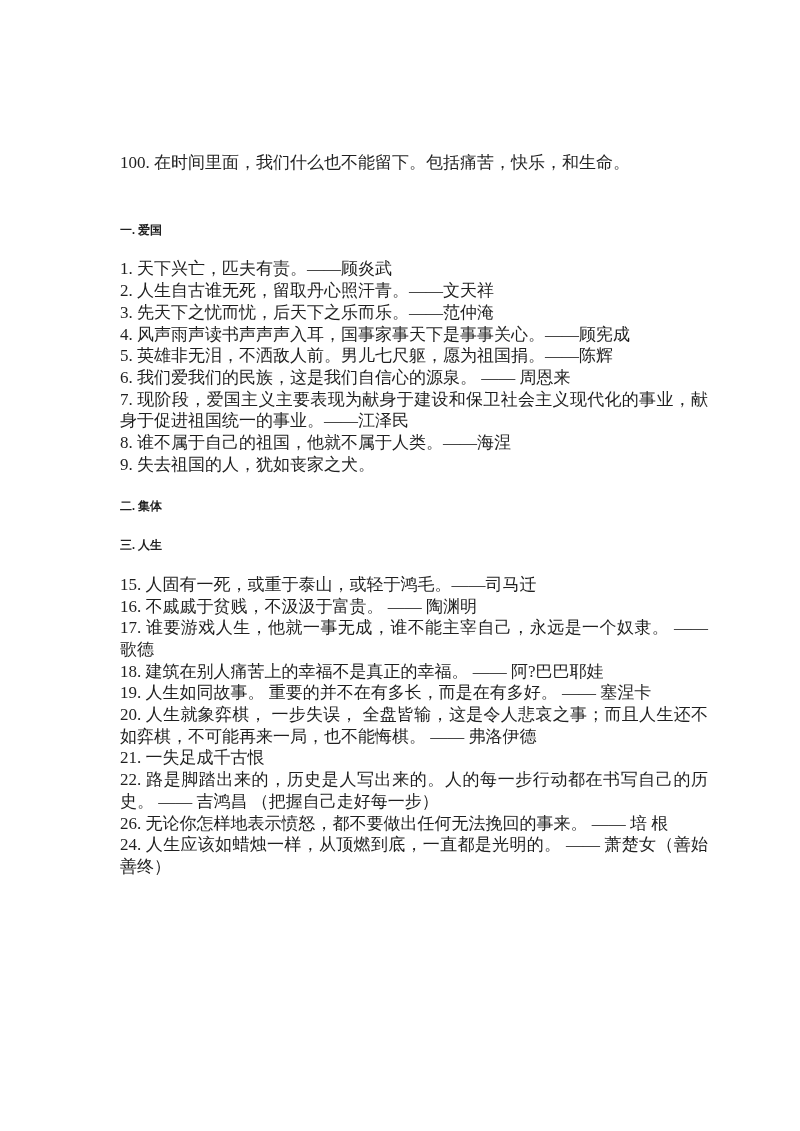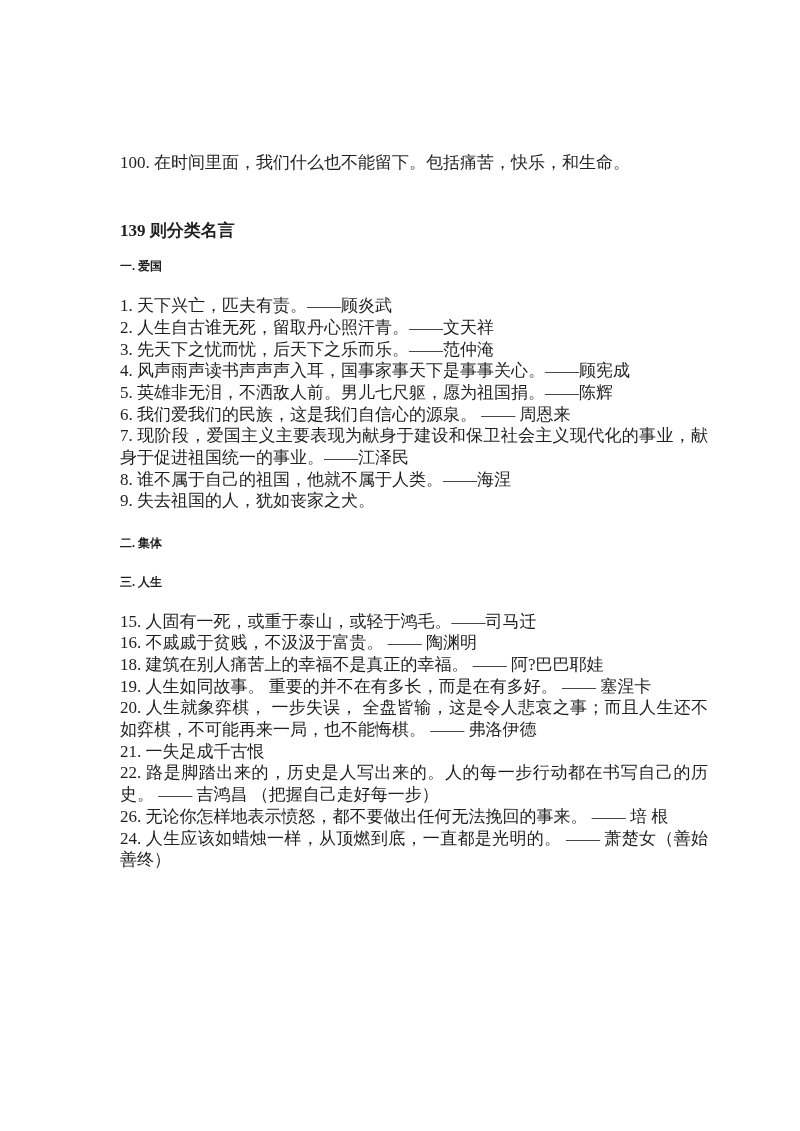--- a/index.html
+++ b/index.html
@@ -41,21 +41,20 @@
     text-align: justify;
     word-break: normal;
   }
 </style>
 </head>
 <body>
 
 <div class="content">
   <p class="intro">100. 在时间里面，我们什么也不能留下。包括痛苦，快乐，和生命。</p>
 
-  <h1 class="doc-title">139 则分类名言</h1>
 
   <div>
       <section class="section">
         <h2 class="heading">一. 爱国</h2>
         <div class="quotes">
           <p class="quote">1. 天下兴亡，匹夫有责。——顾炎武</p>
           <p class="quote">2. 人生自古谁无死，留取丹心照汗青。——文天祥</p>
           <p class="quote">3. 先天下之忧而忧，后天下之乐而乐。——范仲淹</p>
           <p class="quote">4. 风声雨声读书声声声入耳，国事家事天下是事事关心。——顾宪成</p>
           <p class="quote">5. 英雄非无泪，不洒敌人前。男儿七尺躯，愿为祖国捐。——陈辉</p>
@@ -66,20 +65,21 @@
         </div>
       </section>
       <section class="section">
         <h2 class="heading">二. 集体</h2>
       </section>
       <section class="section">
         <h2 class="heading">三. 人生</h2>
         <div class="quotes">
           <p class="quote">15. 人固有一死，或重于泰山，或轻于鸿毛。——司马迁</p>
           <p class="quote">16. 不戚戚于贫贱，不汲汲于富贵。 —— 陶渊明</p>
+          <p class="quote">17. 谁要游戏人生，他就一事无成，谁不能主宰自己，永远是一个奴隶。 ——歌德</p>
           <p class="quote">18. 建筑在别人痛苦上的幸福不是真正的幸福。 —— 阿?巴巴耶娃</p>
           <p class="quote">19. 人生如同故事。 重要的并不在有多长，而是在有多好。 —— 塞涅卡</p>
           <p class="quote">20. 人生就象弈棋， 一步失误， 全盘皆输，这是令人悲哀之事；而且人生还不如弈棋，不可能再来一局，也不能悔棋。 —— 弗洛伊德</p>
           <p class="quote">21. 一失足成千古恨</p>
           <p class="quote">22. 路是脚踏出来的，历史是人写出来的。人的每一步行动都在书写自己的历史。 —— 吉鸿昌 （把握自己走好每一步）</p>
           <p class="quote">26. 无论你怎样地表示愤怒，都不要做出任何无法挽回的事来。 —— 培 根</p>
           <p class="quote">24. 人生应该如蜡烛一样，从顶燃到底，一直都是光明的。 —— 萧楚女（善始善终）</p>
         </div>
       </section>
     </div>

